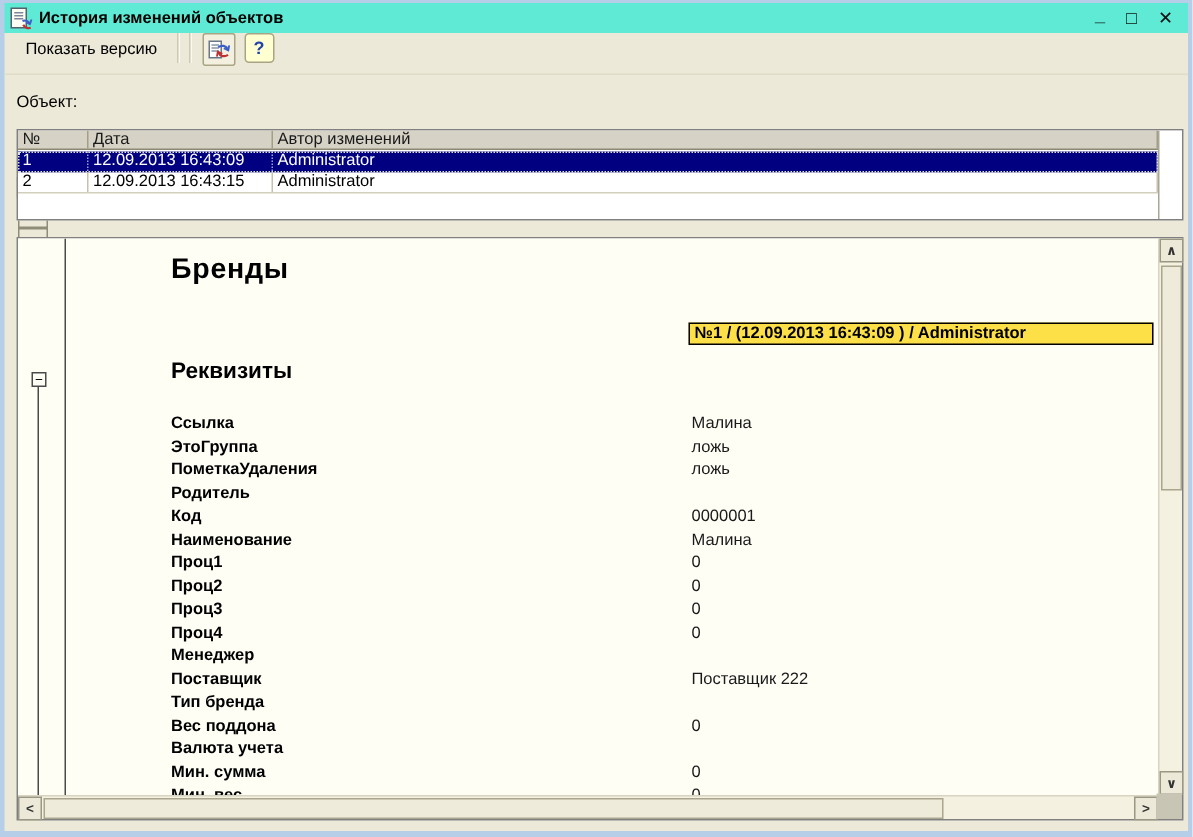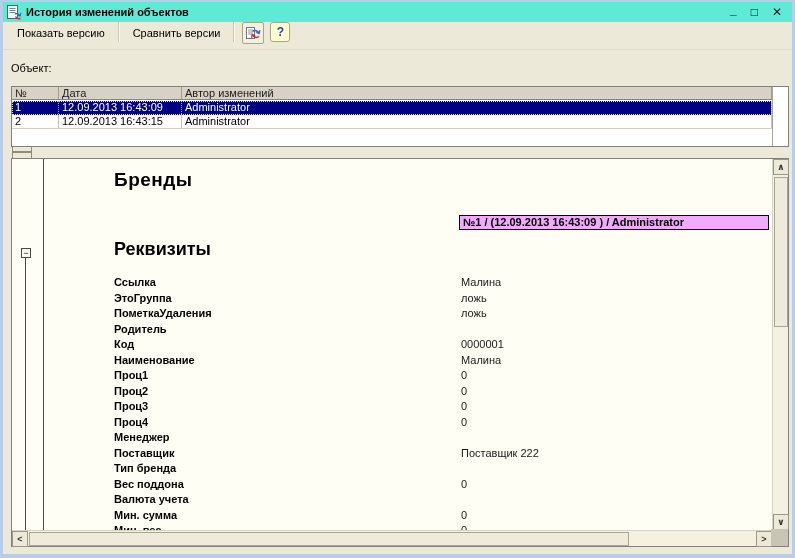--- a/index.html
+++ b/index.html
@@ -44,22 +44,22 @@
   .trow.sel { background:#000080; color:#fff; outline:1px dotted #e0e0e0; outline-offset:-1px; border-bottom:1px solid #000060; }
   .trow.sel .tc { border-right:1px dotted #9f9fd0; }
 
   
   .report { position:absolute; left:8px; top:136px; width:778px; height:389px; border:1px solid #808080; background:#fffef5; }
   .rcontent { position:absolute; left:0; top:0; width:760px; height:371px; background:#fffef5; overflow:hidden; }
   .groupline { position:absolute; left:31px; top:0; bottom:0; width:1px; background:#4a4a4a; }
   .stemline { position:absolute; left:13px; top:98px; bottom:0; width:1px; background:#4a4a4a; }
   .collapse { position:absolute; left:9px; top:89px; width:10px; height:10px; border:1px solid #4a4a4a; background:#fffef5; font-size:9px; line-height:8px; text-align:center; }
   .rtitle { position:absolute; left:102px; top:10px; font-size:19px; font-weight:bold; letter-spacing:0.5px; }
-  .verbar { position:absolute; left:447px; top:56px; width:310px; height:15px; background:#f0abfc; border:1px solid #000; font-weight:bold; line-height:13px; padding:0 3px; white-space:nowrap; overflow:hidden; }
-  .rsection { position:absolute; left:102px; top:80px; font-size:18px; font-weight:bold; }
+  .verbar { position:absolute; left:447px; top:56px; width:310px; height:15px; background:#fde047; border:1px solid #000; font-weight:bold; line-height:13px; padding:0 3px; white-space:nowrap; overflow:hidden; }
+  .rsection { position:absolute; left:102px; top:80px; font-size:15px; font-weight:bold; }
   .attrs { position:absolute; left:0; top:117px; width:772px; }
   .arow { height:15.5px; position:relative; }
   .aname { position:absolute; left:102px; top:0; font-weight:bold; white-space:nowrap; }
   .aval  { position:absolute; left:449px; top:0; white-space:nowrap; color:#1a1a1a; }
 
   
   .vscroll { position:absolute; right:0; top:0; width:16px; height:371px; background:#f5f1e1; border-left:1px solid #d8d4c2; }
   .hscroll { position:absolute; left:0; bottom:0; width:760px; height:16px; background:#f5f1e1; border-top:1px solid #d8d4c2; }
   .sbtn { position:absolute; width:16px; height:16px; background:#ece9d8; border:1px solid #9a9784; display:flex; align-items:center; justify-content:center; font-size:9px; font-weight:bold; color:#333; }
   .sbtn.up { top:0; left:0; } .sbtn.down { bottom:0; left:0; }
@@ -89,21 +89,20 @@
       <span class="winbtn">□</span>
       <span class="winbtn">✕</span>
     </div>
   </div>
 
   <div class="client">
 
     <div class="toolbar">
       <div class="tbtn">Показать версию</div>
       <div class="tsep"></div>
-      <div class="tbtn">Сравнить версии</div>
       <div class="tsep"></div>
       <div class="iconbtn">
         <svg width="16" height="16" viewBox="0 0 16 16">
           <rect x="1.5" y="2.5" width="8" height="11" fill="#ffffff" stroke="#6b7687" stroke-width="1"></rect>
           <line x1="3" y1="5" x2="8" y2="5" stroke="#8a94a6" stroke-width="1"></line>
           <line x1="3" y1="7" x2="8" y2="7" stroke="#8a94a6" stroke-width="1"></line>
           <line x1="3" y1="9" x2="8" y2="9" stroke="#8a94a6" stroke-width="1"></line>
           <path d="M7.5 6.5 a4.2 4.2 0 0 1 6.5 1.5" fill="none" stroke="#3a5fc8" stroke-width="1.5"></path>
           <path d="M14.8 5.2 l-0.6 3.4 l-3-1.4" fill="none" stroke="#3a5fc8" stroke-width="1.2"></path>
           <path d="M14 11.5 a4.2 4.2 0 0 1 -6.5-1.5" fill="none" stroke="#c03030" stroke-width="1.5"></path>

